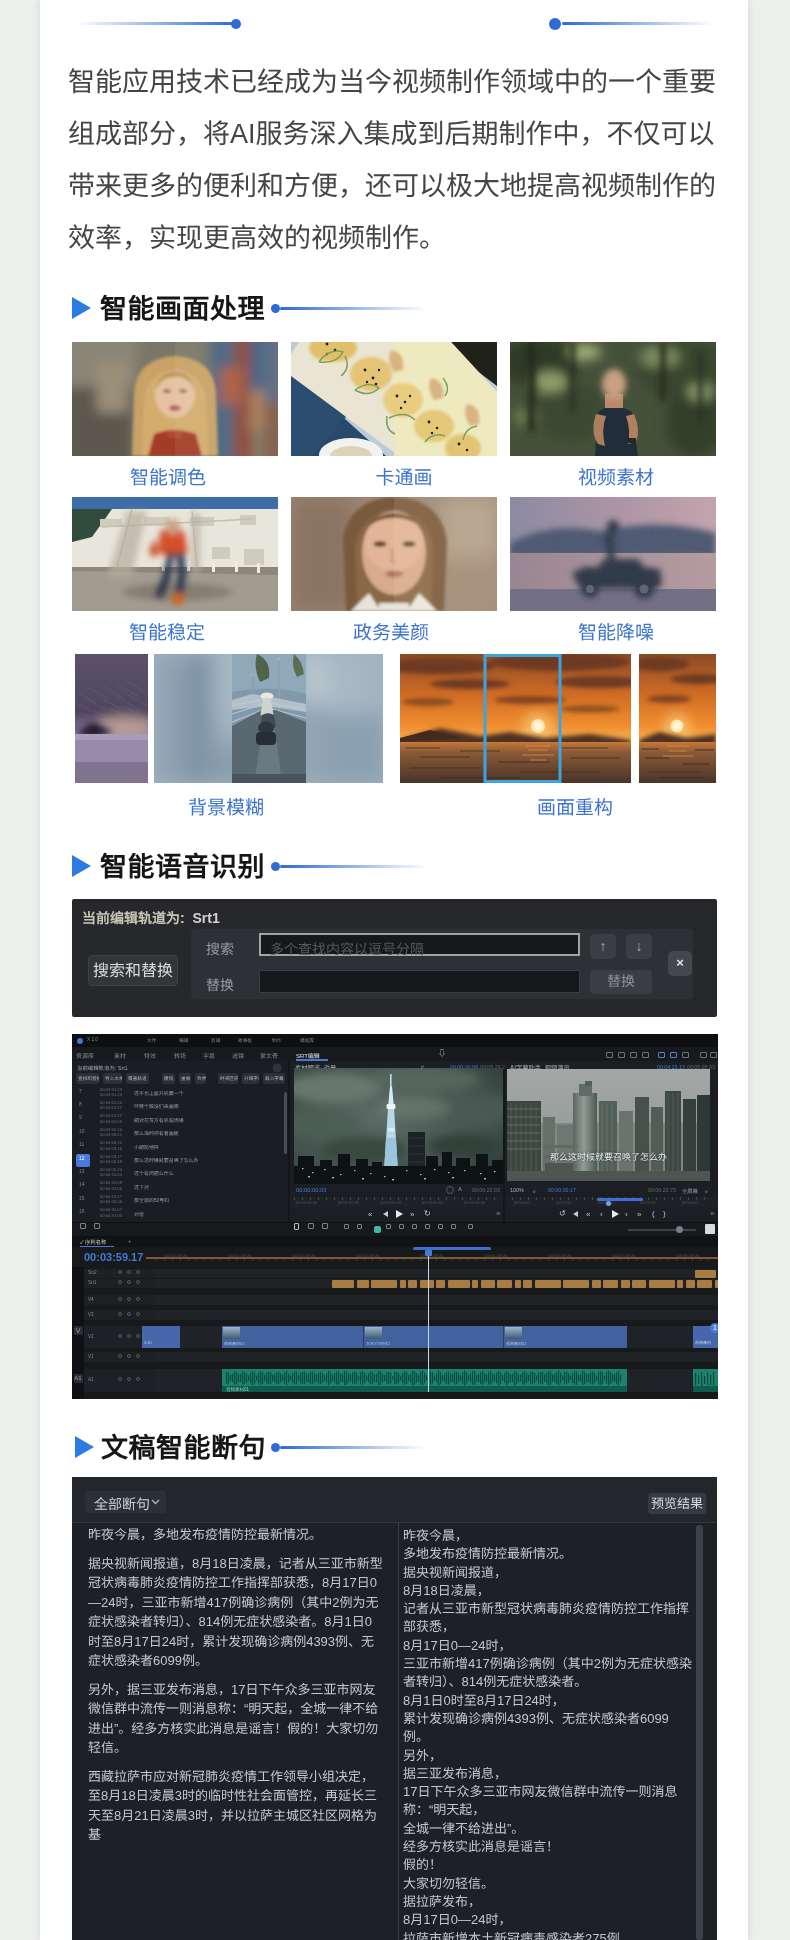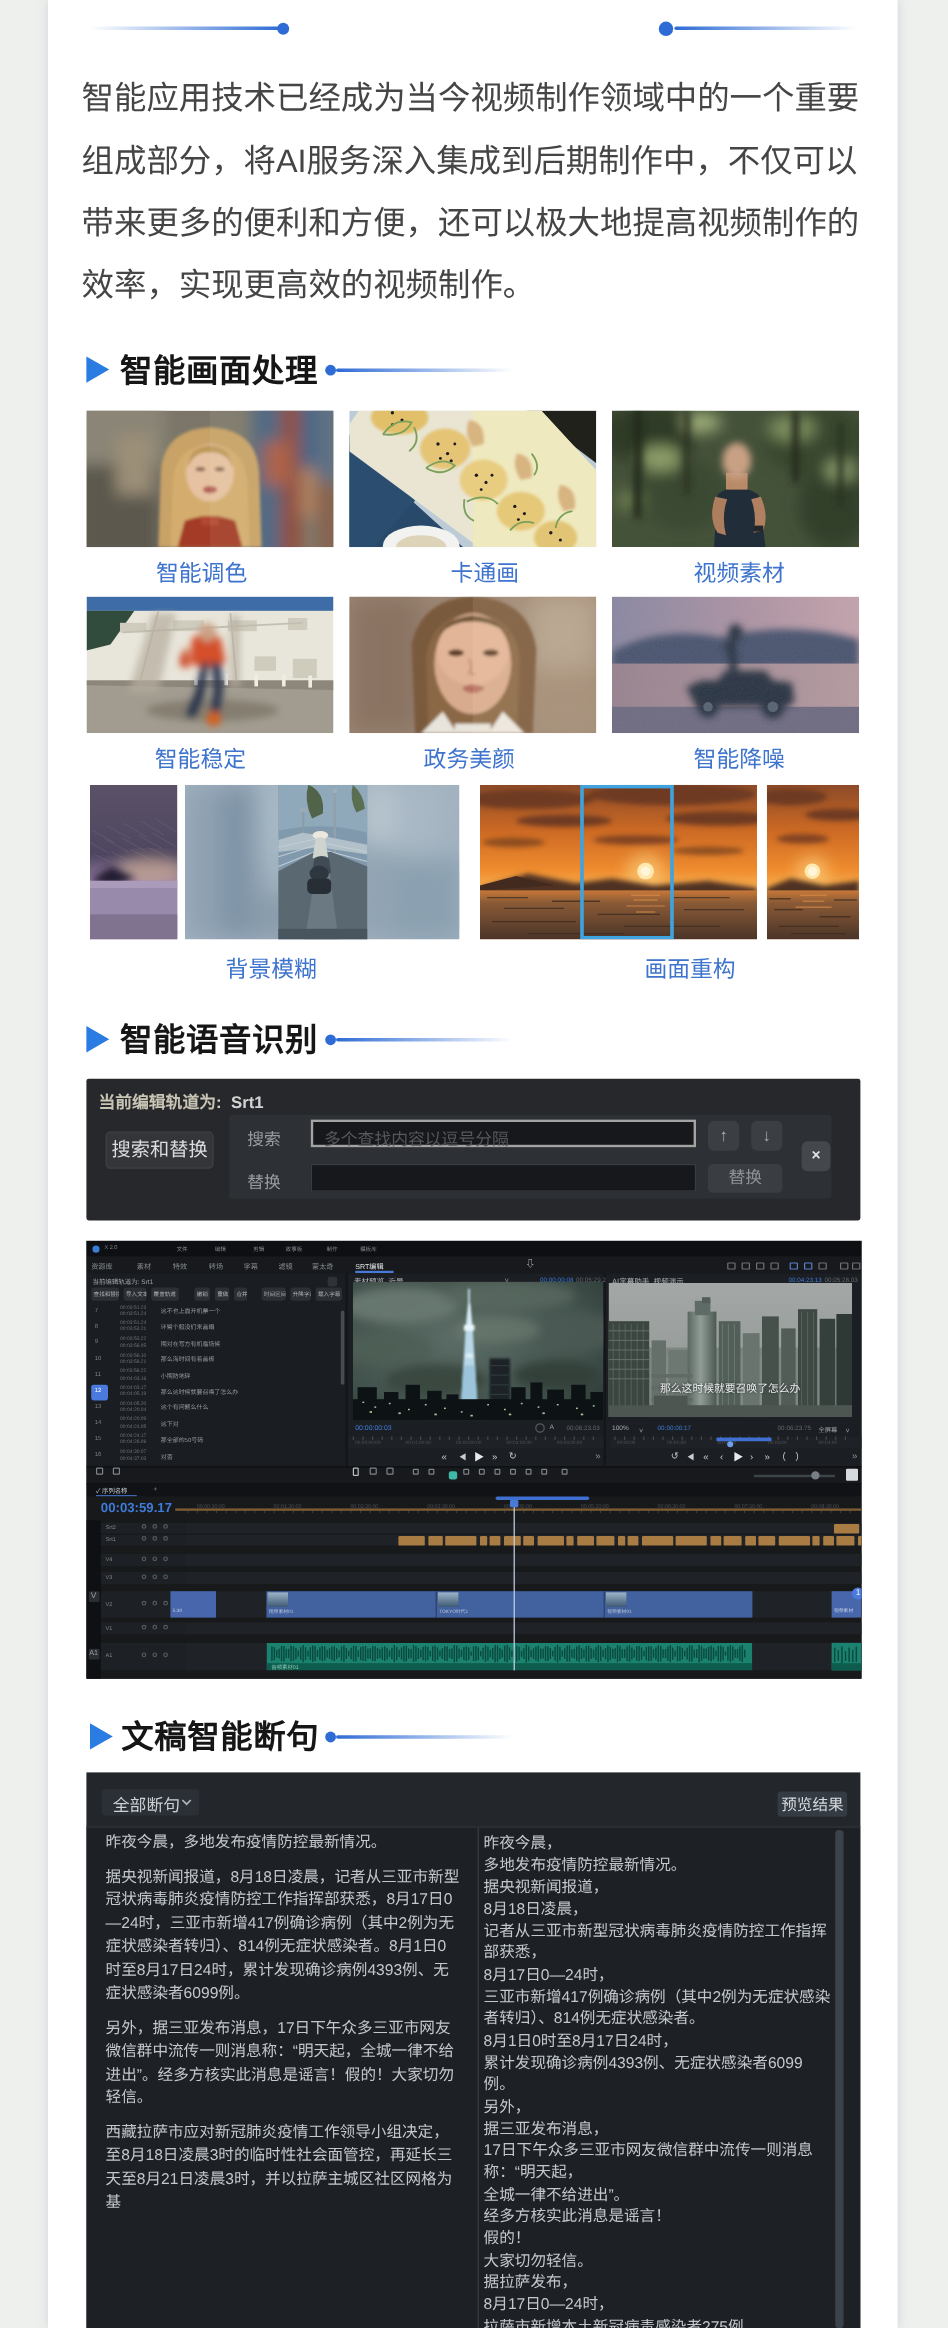--- a/index.html
+++ b/index.html
@@ -431,21 +431,21 @@
 <div class="imglabel" style="left:575px;top:792px;">画面重构</div>
 
 <div class="tri" style="left:72px;top:855px;border-width:11.5px 0 11.5px 19px;border-color:transparent transparent transparent #2a7ce2;"></div>
 <div class="seclabel" style="left:100px;top:854px;">智能语音识别</div>
 <div class="dot" style="left:271px;top:862px;width:9px;height:9px;"></div>
 <div class="secline" style="left:280px;top:865px;width:147px;background:linear-gradient(to right, #2e6bd5, rgba(46,107,213,0));"></div>
 
 <div class="abs" id="searchpanel" style="left:72px;top:899px;width:645px;height:118px;background:#26282b;border-radius:2px;">
   <div class="abs" style="left:10px;top:8px;font-size:14px;font-weight:bold;color:#c9c5b4;">当前编辑轨道为<span style="color:#d3d3d3;">:&nbsp; Srt1</span></div>
   <div class="abs" style="left:119px;top:30px;width:502px;height:70px;background:#2d3034;border-radius:3px;"></div>
-  <div class="abs" style="left:16px;top:44px;width:90px;height:31px;background:#333539;border:1px solid #3e4145;border-radius:4px;color:#dadcdf;font-size:16px;text-align:center;line-height:29px;">搜索和替换</div>
+  <div class="abs" style="left:16px;top:56px;width:90px;height:31px;background:#333539;border:1px solid #3e4145;border-radius:4px;color:#dadcdf;font-size:16px;text-align:center;line-height:29px;">搜索和替换</div>
   <div class="abs" style="left:134px;top:39px;font-size:14px;color:#989ca0;">搜索</div>
   <div class="abs" style="left:187px;top:34px;width:321px;height:23px;background:#16181b;border:2px solid #a3a3a3;">
         <span style="position:absolute;left:9px;top:3px;font-size:14px;color:#55585d;">多个查找内容以逗号分隔</span>
       </div>
   <div class="abs" style="left:518px;top:35px;width:26px;height:25px;background:#3b3e43;border-radius:5px;color:#aaadb2;font-size:14px;text-align:center;line-height:24px;">↑</div>
   <div class="abs" style="left:554px;top:35px;width:26px;height:25px;background:#3b3e43;border-radius:5px;color:#aaadb2;font-size:14px;text-align:center;line-height:24px;">↓</div>
   <div class="abs" style="left:596px;top:52px;width:24px;height:25px;background:#44474c;border-radius:5px;color:#e3e5e8;font-size:13px;font-weight:bold;text-align:center;line-height:24px;">×</div>
   <div class="abs" style="left:134px;top:75px;font-size:14px;color:#989ca0;">替换</div>
   <div class="abs" style="left:187px;top:71px;width:321px;height:23px;background:#16181b;border:1px solid #393c40;"></div>
   <div class="abs" style="left:518px;top:71px;width:62px;height:24px;background:#3a3d42;border-radius:4px;color:#8e9296;font-size:14px;text-align:center;line-height:23px;">替换</div>

